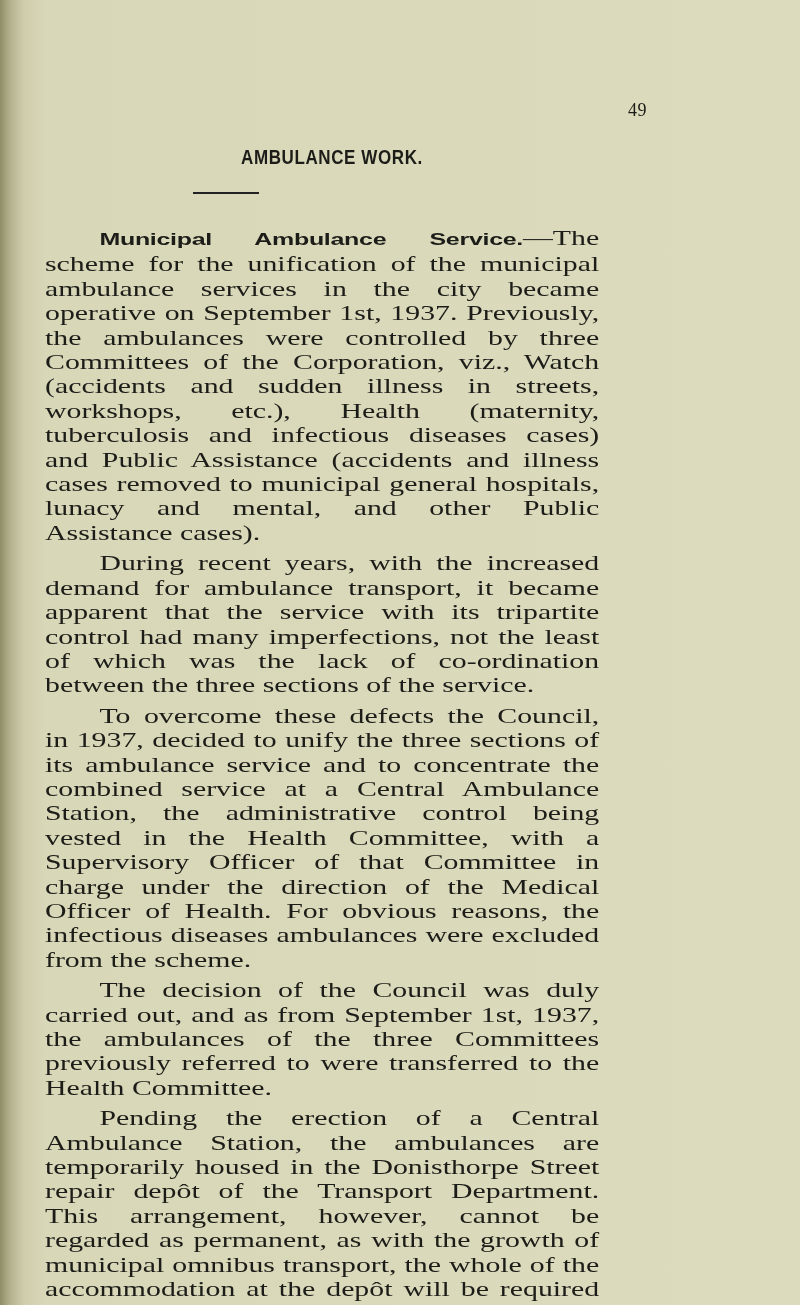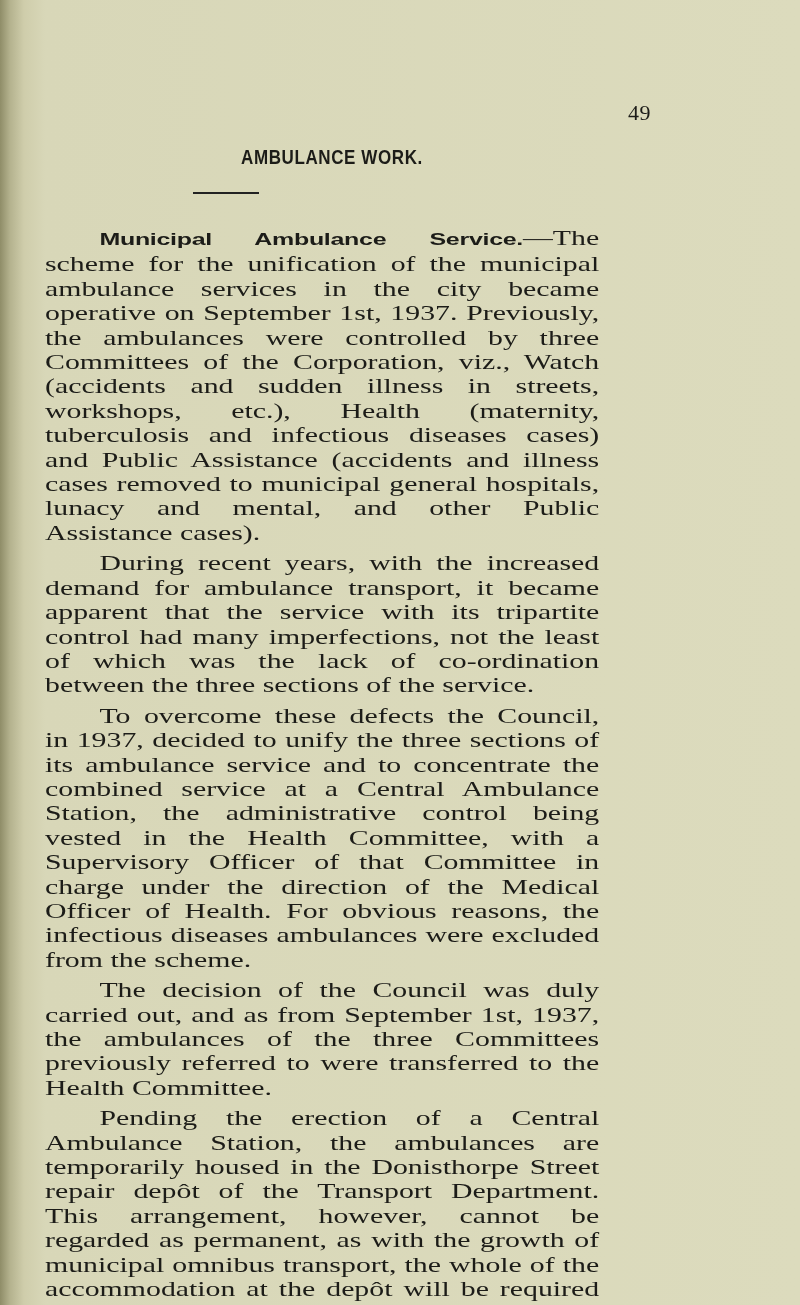--- a/index.html
+++ b/index.html
@@ -9,21 +9,21 @@
     position: relative;
     font-family: "Liberation Serif", "DejaVu Serif", serif;
     color: #1c1c18;
   }
   .page {
     position: absolute; inset: 0;
     background: linear-gradient(to right, #8f8d68 0px, #b4b28e 10px, #cfcdab 24px, #d8d7b8 45px, #dcdbbd 100%);
   }
   .page-number {
     position: absolute; left: 628px; top: 100px;
-    font-size: 22px; letter-spacing: 0.5px;
+    font-size: 18px; letter-spacing: 0.5px;
   }
   .title {
     position: absolute; left: 0; width: 640px; top: 146px;
     text-align: center; padding-left: 24px; box-sizing: border-box;
     font-family: "Liberation Sans", "DejaVu Sans", sans-serif;
     font-weight: bold; font-size: 17px; letter-spacing: 0.6px;
     transform: scaleY(1.18); transform-origin: top;
   }
   .rule {
     position: absolute; left: 193px; top: 192px;

